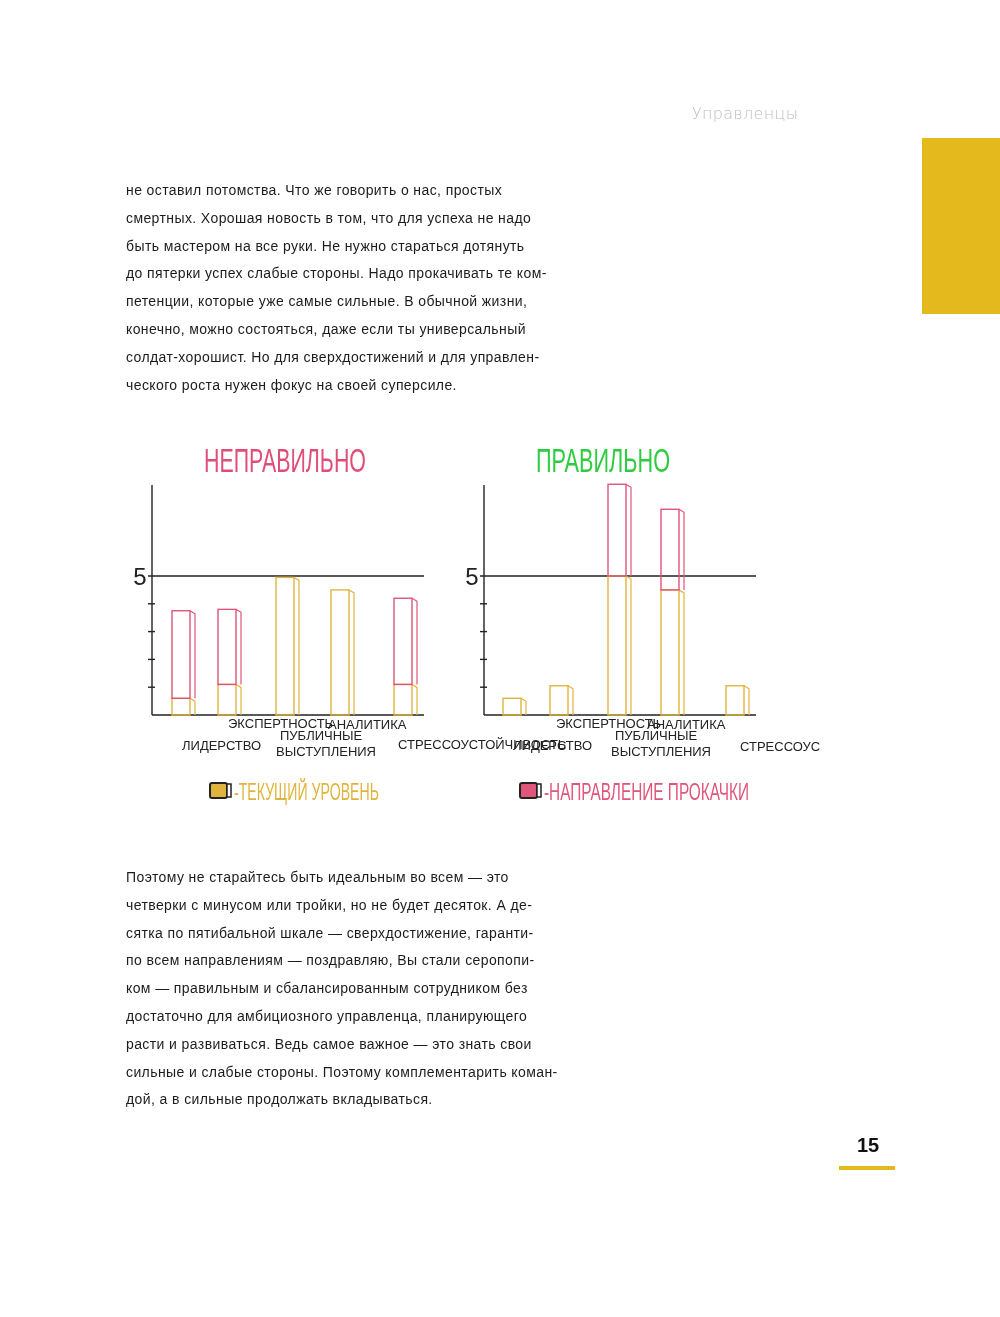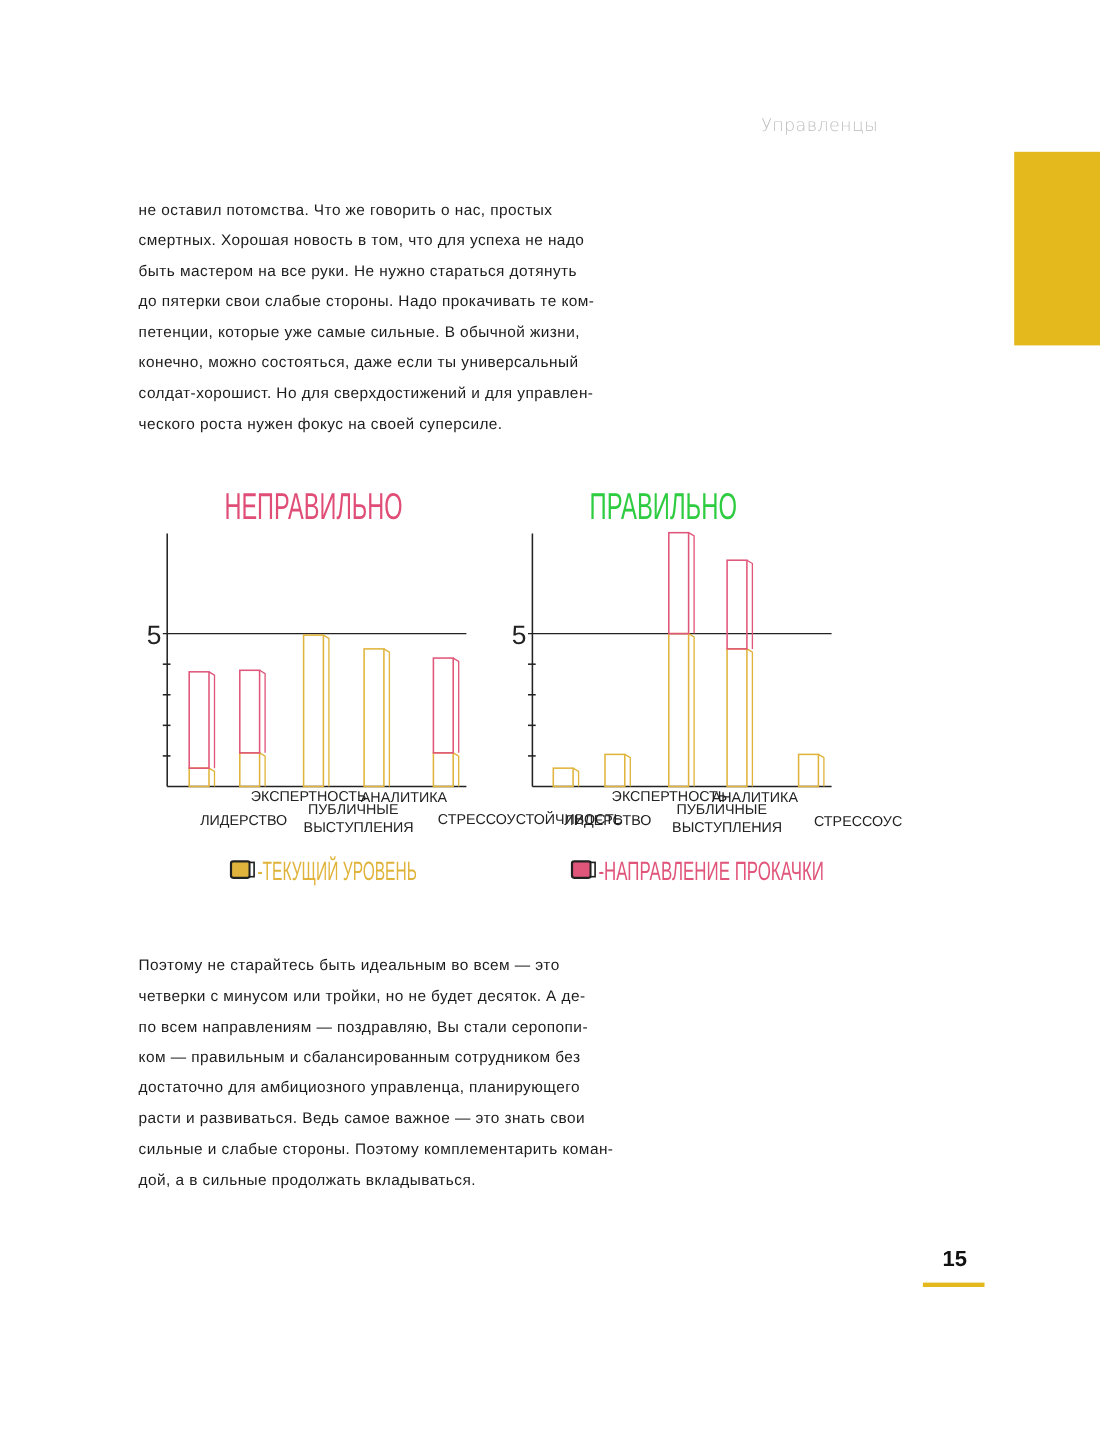--- a/index.html
+++ b/index.html
@@ -17,21 +17,21 @@
 </head>
 <body>
 
 <div class="running-head">Управленцы</div>
 <div class="side-tab"></div>
 
 <div class="para para-1" id="para1">
     <span class="line">не оставил потомства. Что же говорить о нас, простых</span>
     <span class="line">смертных. Хорошая новость в том, что для успеха не надо</span>
     <span class="line">быть мастером на все руки. Не нужно стараться дотянуть</span>
-    <span class="line">до пятерки свои слабые стороны. Надо прокачивать те ком-</span>
+    <span class="line">до пятерки успех слабые стороны. Надо прокачивать те ком-</span>
     <span class="line">петенции, которые уже самые сильные. В обычной жизни,</span>
     <span class="line">конечно, можно состояться, даже если ты универсальный</span>
     <span class="line">солдат-хорошист. Но для сверхдостижений и для управлен-</span>
     <span class="line">ческого роста нужен фокус на своей суперсиле.</span>
   </div>
 
 <svg class="chart" id="charts" width="700" height="400" viewBox="0 0 700 400">
     <g>
       <text x="165" y="47" fill="#e04e78" font-size="34" text-anchor="middle" font-family="&quot;Liberation Sans Narrow&quot;,&quot;Liberation Sans&quot;,sans-serif" textLength="162" lengthAdjust="spacingAndGlyphs">НЕПРАВИЛЬНО</text>
       <line x1="32" y1="60" x2="32" y2="290" stroke="#222" stroke-width="1.4"></line>
@@ -124,20 +124,21 @@
         <rect x="400" y="358" width="17" height="15" rx="2" fill="#e0557a" stroke="#222" stroke-width="2"></rect>
         <rect x="417" y="359" width="4" height="13" fill="#fff" stroke="#222" stroke-width="1.5"></rect>
         <text x="424" y="375" font-size="24" fill="#e0557a" font-family="&quot;Liberation Sans Narrow&quot;,&quot;Liberation Sans&quot;,sans-serif" textLength="205" lengthAdjust="spacingAndGlyphs">-НАПРАВЛЕНИЕ ПРОКАЧКИ</text>
       </g>
     </g>
   </svg>
 
 <div class="para para-2" id="para2">
     <span class="line">Поэтому не старайтесь быть идеальным во всем — это</span>
     <span class="line">четверки с минусом или тройки, но не будет десяток. А де-</span>
+    <span class="line">сятка по пятибальной шкале — сверхдостижение, гаранти-</span>
     <span class="line">по всем направлениям — поздравляю, Вы стали серопопи-</span>
     <span class="line">ком — правильным и сбалансированным сотрудником без</span>
     <span class="line">достаточно для амбициозного управленца, планирующего</span>
     <span class="line">расти и развиваться. Ведь самое важное — это знать свои</span>
     <span class="line">сильные и слабые стороны. Поэтому комплементарить коман-</span>
     <span class="line">дой, а в сильные продолжать вкладываться.</span>
   </div>
 
 <div class="page-num">15</div>
 <div class="page-rule"></div>

